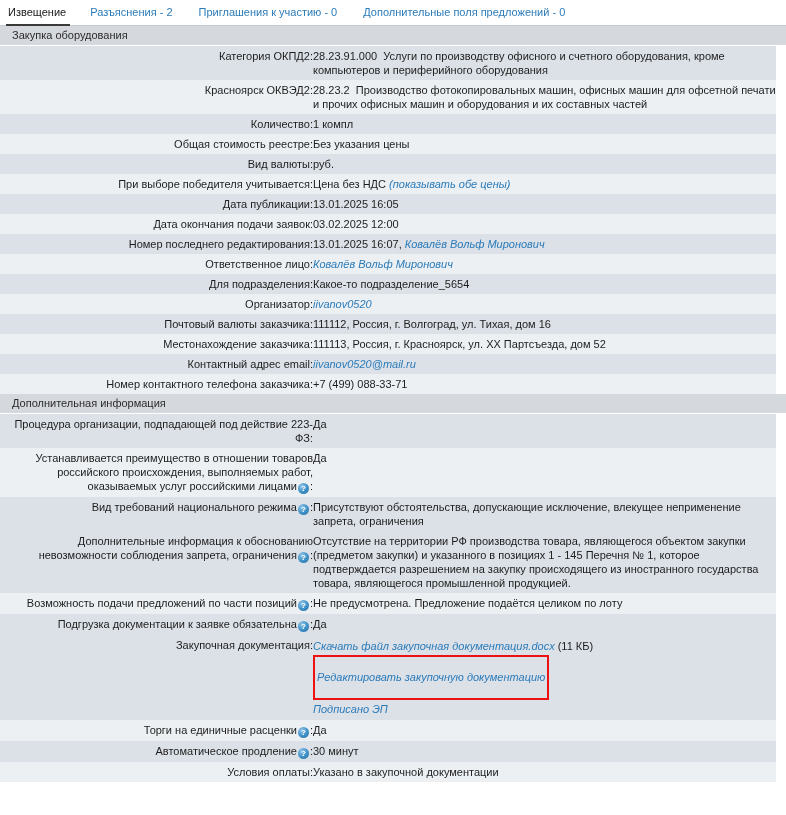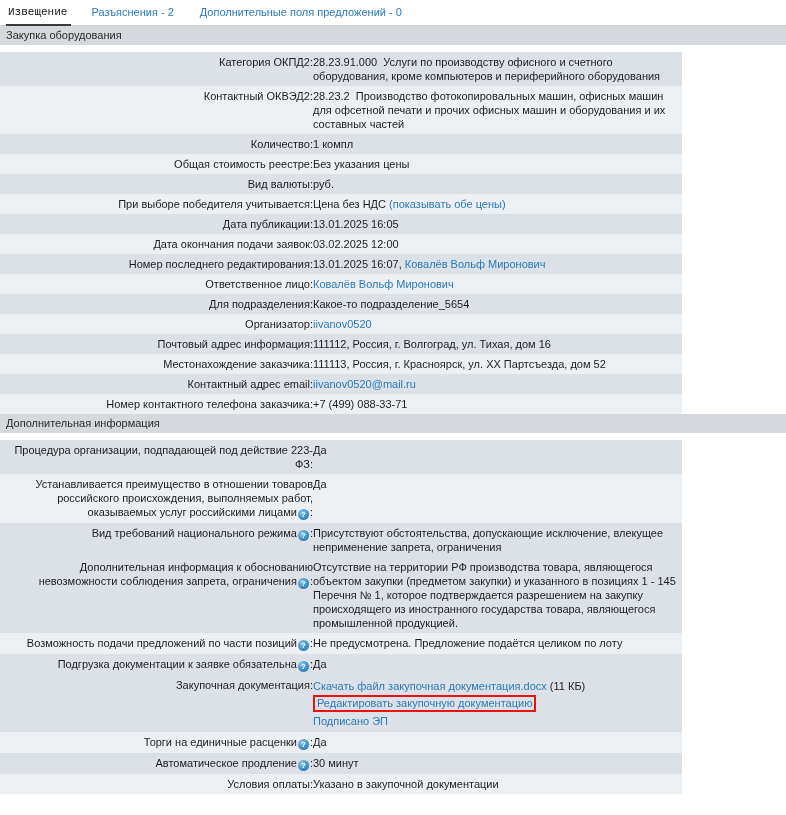--- a/index.html
+++ b/index.html
@@ -30,35 +30,34 @@
     cursor: pointer;
     white-space: nowrap;
     line-height: 14px;
   }
   .tab.active {
     color: #1a1a1a;
     font-weight: normal;
     border-bottom: 2px solid #3a3a3a;
     padding-right: 4px;
     margin-right: 18px;
-    font-family: Liberation Mono, monospace;
   }
 
   
   .sec-head {
     background: #d5d8dc;
     color: #2b2b2b;
     font-size: 11px;
-    padding: 3px 0 3px 6px;
+    padding: 3px 0 3px 12px;
     line-height: 13px;
     border-bottom: 1px solid #ffffff;
   }
 
   
-  table.grid { width: 682px; border-collapse: collapse; table-layout: fixed; margin-top: 6px; }
+  table.grid { width: 776px; border-collapse: collapse; table-layout: fixed; }
   table.grid tr.r0 > td { background: #dce1e8; }
   table.grid tr.r1 > td { background: #ecf0f3; }
   table.grid td {
     vertical-align: top;
     padding: 3px 0 3px 0;
     font-size: 11px;
     line-height: 14px;
   }
   td.lbl {
     width: 313px;
@@ -69,20 +68,21 @@
   td.val {
     padding-left: 6px;
     padding-right: 8px;
     color: #1d1d1d;
   }
   .code { font-weight: normal; }
   a, .lnk {
     color: #2b7bb9;
     text-decoration: none;
     cursor: pointer;
+    font-style: italic;
   }
 
   
   .qicon {
     display: inline-block;
     width: 11px; height: 11px;
     border-radius: 50%;
     background: radial-gradient(circle at 35% 30%, #8fc4e8 0%, #3d8fc6 55%, #2a6f9e 100%);
     color: #ffffff;
     font-size: 8px;
@@ -91,49 +91,50 @@
     font-weight: bold;
     vertical-align: -1px;
     margin: 0 1px;
     cursor: pointer;
     font-family: "Liberation Sans", sans-serif;
   }
 
   .hlbox {
     display: inline-block;
     border: 2px solid #ee1111;
-    padding: 0px 2px;
+    padding: 14px 2px;
     line-height: 13px;
     text-align: center;
   }
   .hlbox .lnk { color:#2b7bb9; }
 
   .doclines > div { padding: 1px 0; }
 </style>
 </head>
 <body>
 
 <div id="page">
 
   <div class="tabbar">
     <div class="tab active">Извещение</div>
     <div class="tab">Разъяснения - 2</div>
+    <div class="tab">Приглашения к участию - 0</div>
     <div class="tab">Дополнительные поля предложений - 0</div>
   </div>
 
   <div class="sec-head">Закупка оборудования</div>
 
   <table class="grid">
     <tbody>
         <tr class="r0">
       <td class="lbl">Категория ОКПД2:</td>
       <td class="val"><span class="code">28.23.91.000</span>&nbsp; <span>Услуги по производству офисного и счетного оборудования, кроме компьютеров и периферийного оборудования</span></td>
     </tr>
     <tr class="r1">
-      <td class="lbl">Контактный ОКВЭД2:</td>
+      <td class="lbl">Красноярск ОКВЭД2:</td>
       <td class="val"><span class="code">28.23.2</span>&nbsp; <span>Производство фотокопировальных машин, офисных машин для офсетной печати и прочих офисных машин и оборудования и их составных частей</span></td>
     </tr>
     <tr class="r0">
       <td class="lbl">Количество:</td>
       <td class="val">1 компл</td>
     </tr>
     <tr class="r1">
       <td class="lbl">Общая стоимость реестре:</td>
       <td class="val">Без указания цены</td>
     </tr>
@@ -163,21 +164,21 @@
     </tr>
     <tr class="r0">
       <td class="lbl">Для подразделения:</td>
       <td class="val">Какое-то подразделение_5654</td>
     </tr>
     <tr class="r1">
       <td class="lbl">Организатор:</td>
       <td class="val"><a class="lnk">iivanov0520</a></td>
     </tr>
     <tr class="r0">
-      <td class="lbl">Почтовый адрес информация:</td>
+      <td class="lbl">Почтовый валюты заказчика:</td>
       <td class="val">111112, Россия, г. Волгоград, ул. Тихая, дом 16</td>
     </tr>
     <tr class="r1">
       <td class="lbl">Местонахождение заказчика:</td>
       <td class="val">111113, Россия, г. Красноярск, ул. XX Партсъезда, дом 52</td>
     </tr>
     <tr class="r0">
       <td class="lbl">Контактный адрес email:</td>
       <td class="val"><a class="lnk">iivanov0520@mail.ru</a></td>
     </tr>
@@ -198,21 +199,21 @@
     </tr>
     <tr class="r1">
       <td class="lbl"><span>Устанавливается преимущество в отношении товаров российского происхождения, выполняемых работ, оказываемых услуг российскими лицами</span><span class="qicon">?</span><span>:</span></td>
       <td class="val">Да</td>
     </tr>
     <tr class="r0">
       <td class="lbl"><span>Вид требований национального режима</span><span class="qicon">?</span><span>:</span></td>
       <td class="val">Присутствуют обстоятельства, допускающие исключение, влекущее неприменение запрета, ограничения</td>
     </tr>
     <tr class="r0">
-      <td class="lbl"><span>Дополнительная информация к обоснованию невозможности соблюдения запрета, ограничения</span><span class="qicon">?</span><span>:</span></td>
+      <td class="lbl"><span>Дополнительные информация к обоснованию невозможности соблюдения запрета, ограничения</span><span class="qicon">?</span><span>:</span></td>
       <td class="val">Отсутствие на территории РФ производства товара, являющегося объектом закупки (предметом закупки) и указанного в позициях 1 - 145 Перечня № 1, которое подтверждается разрешением на закупку происходящего из иностранного государства товара, являющегося промышленной продукцией.</td>
     </tr>
     <tr class="r1">
       <td class="lbl"><span>Возможность подачи предложений по части позиций</span><span class="qicon">?</span><span>:</span></td>
       <td class="val">Не предусмотрена. Предложение подаётся целиком по лоту</td>
     </tr>
     <tr class="r0">
       <td class="lbl"><span>Подгрузка документации к заявке обязательна</span><span class="qicon">?</span><span>:</span></td>
       <td class="val">Да</td>
     </tr>

